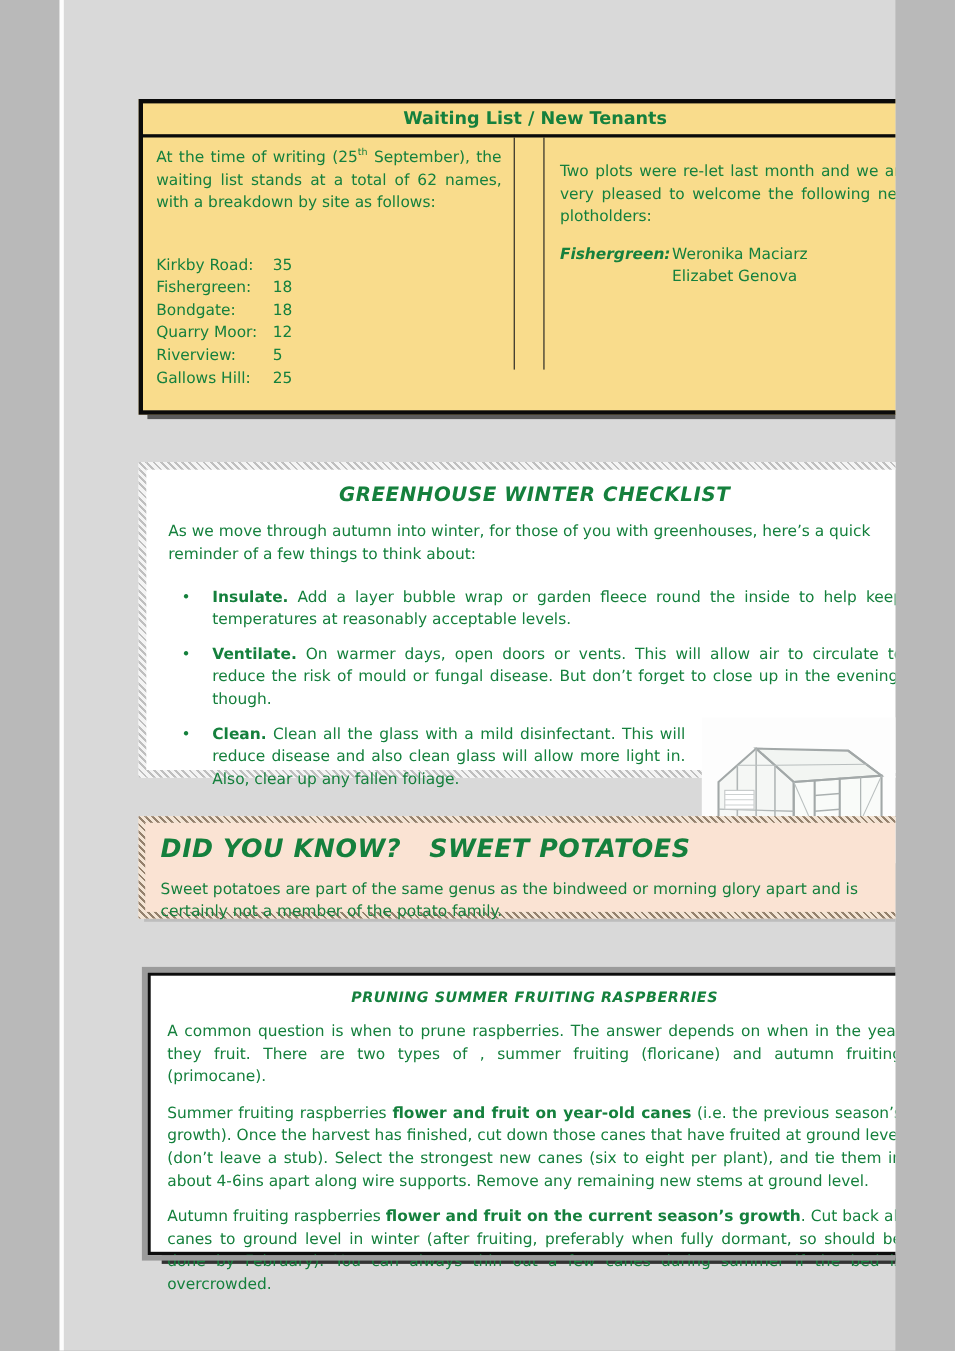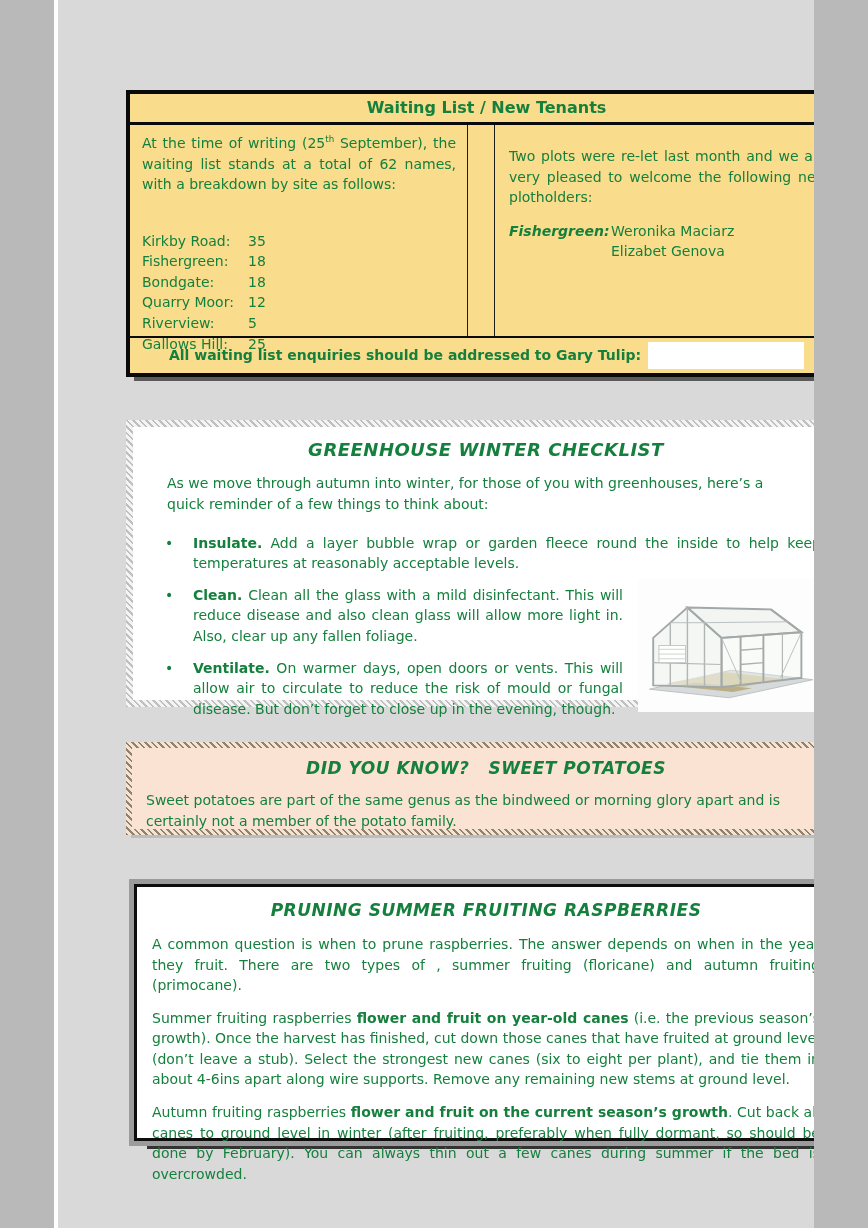--- a/index.html
+++ b/index.html
@@ -42,47 +42,47 @@
 
   
   .gh-box{
     position:absolute;left:72px;top:420px;width:720px;height:287px;
     box-sizing:border-box;background:#ffffff;
     border:7px solid transparent;
     border-image:repeating-linear-gradient(45deg,#bfbfbf 0 1.8px,#f4f4f4 1.8px 4.6px) 7;
     padding:6px 18px 0 18px;
   }
   .gh-title{font-weight:bold;font-style:italic;font-size:18px;text-align:center;margin:4px 0 10px 0;letter-spacing:0.5px;}
-  .gh-intro{margin:0 16px;}
+  .gh-intro{margin:0 2px;}
   .gh-list{list-style:none;margin:18px 0 0 0;padding:0;}
   .gh-list li{position:relative;padding-left:42px;margin-bottom:11px;text-align:justify;}
   .gh-list li::before{content:"•";position:absolute;left:14px;top:0;}
   .gh-img{float:right;width:192px;height:133px;margin:-6px -8px 4px 14px;}
 
   
   .dyk-box{
     position:absolute;left:72px;top:742px;width:720px;height:93px;
     box-sizing:border-box;background:#fae3d3;
     border:6px solid transparent;
     border-image:repeating-linear-gradient(45deg,#94816d 0 1.8px,#f3e4d4 1.8px 4.6px) 6;
     box-shadow:4px 4px 0 -1px #bdbdbd;
     padding:6px 14px 0 14px;
   }
-  .dyk-title{font-weight:bold;font-style:italic;font-size:17px;text-align:center;margin:2px 0 9px 0;letter-spacing:0.5px;}
+  .dyk-title{font-weight:bold;font-style:italic;font-size:23px;text-align:left;margin:2px 0 9px 0;letter-spacing:0.5px;}
   .dyk-text{margin:0;}
 
   
   .rb-box{
     position:absolute;left:80px;top:884px;width:704px;height:257px;
     box-sizing:border-box;background:#ffffff;
     border:3px solid #0d0d0d;outline:5px solid #9b9b9b;
     box-shadow:10px 11px 0 -3px #333333;
     padding:6px 15px 0 15px;
   }
-  .rb-title{font-weight:bold;font-style:italic;font-size:17px;text-align:center;margin:5px 0 11px 0;letter-spacing:0.5px;}
+  .rb-title{font-weight:bold;font-style:italic;font-size:13px;text-align:center;margin:5px 0 11px 0;letter-spacing:0.5px;}
   .rb-box p{text-align:justify;margin:0 0 12px 0;}
   .b{font-weight:bold;}
 </style>
 </head>
 <body>
 
 <div class="canvas">
   <div class="page-edge"></div>
 
   <div class="wl-box">
@@ -122,31 +122,28 @@
         <p class="wl-right-intro">Two plots were re-let last month and we are very pleased to welcome the following new plotholders:</p>
         <div class="wl-tenants">
           <span class="wl-site-label">Fishergreen:</span>
           <span>
             <div>Weronika Maciarz</div>
             <div>Elizabet Genova</div>
           </span>
         </div>
       </div>
     </div>
-    <div class="wl-footer">
-      <span>All waiting list enquiries should be addressed to Gary Tulip:</span>
-      <span class="redacted"></span>
-    </div>
   </div>
 
   <div class="gh-box">
     <div class="gh-title">GREENHOUSE WINTER CHECKLIST</div>
     <p class="gh-intro">As we move through autumn into winter, for those of you with greenhouses, here’s a quick reminder of a few things to think about:</p>
     <ul class="gh-list">
       <li><span class="b">Insulate.</span><span>  Add a layer bubble wrap or garden fleece round the inside to help keep temperatures at reasonably acceptable levels.</span></li>
+      <li><span class="b">Ventilate.</span><span>  On warmer days, open doors or vents.  This will allow air to circulate to reduce the risk of mould or fungal disease.  But don’t forget to close up in the evening, though.</span></li>
       <li>
         <svg class="gh-img" viewBox="0 0 200 140" xmlns="http://www.w3.org/2000/svg">
           <rect x="0" y="0" width="200" height="140" fill="#fdfdfd"></rect>
           <polygon points="12,116 96,125 184,106 98,96" fill="#d7dadb" stroke="#bcc0c1" stroke-width="1"></polygon>
           <polygon points="30,110 95,117 152,105 90,98" fill="#cfc69d"></polygon>
           <polygon points="40,113 100,119 120,115 60,109" fill="#b9ae86"></polygon>
           <polygon points="16,62 52,30 88,62 88,114 16,112" fill="#eef2ee" fill-opacity="0.55" stroke="#a2a8a8" stroke-width="2"></polygon>
           <polygon points="52,30 140,32 172,56 88,62" fill="#e8eee8" fill-opacity="0.5" stroke="#a2a8a8" stroke-width="2"></polygon>
           <polygon points="88,62 172,56 172,104 88,114" fill="#f2f5f2" fill-opacity="0.35" stroke="#a2a8a8" stroke-width="2"></polygon>
           <line x1="140" y1="32" x2="172" y2="56" stroke="#a2a8a8" stroke-width="2"></line>
@@ -163,21 +160,20 @@
           <line x1="108" y1="75" x2="132" y2="73" stroke="#aab0b0" stroke-width="1.5"></line>
           <line x1="108" y1="90" x2="132" y2="88" stroke="#aab0b0" stroke-width="1.5"></line>
           <line x1="152" y1="57" x2="152" y2="106" stroke="#b0b6b6" stroke-width="1.2"></line>
           <line x1="88" y1="62" x2="110" y2="112" stroke="#b8bebe" stroke-width="1"></line>
           <line x1="172" y1="56" x2="150" y2="104" stroke="#b8bebe" stroke-width="1"></line>
           <line x1="70" y1="46" x2="158" y2="45" stroke="#b8bebe" stroke-width="1"></line>
           <line x1="34" y1="46" x2="70" y2="46" stroke="#b8bebe" stroke-width="1"></line>
         </svg>
         <span class="b">Clean.</span><span>  Clean all the glass with a mild disinfectant.  This will reduce disease and also clean glass will allow more light in.  Also, clear up any fallen foliage.</span>
       </li>
-      <li><span class="b">Ventilate.</span><span>  On warmer days, open doors or vents.  This will allow air to circulate to reduce the risk of mould or fungal disease.  But don’t forget to close up in the evening, though.</span></li>
     </ul>
   </div>
 
   <div class="dyk-box">
     <div class="dyk-title">DID YOU KNOW?&nbsp;&nbsp;&nbsp;SWEET POTATOES</div>
     <p class="dyk-text">Sweet potatoes are part of the same genus as the bindweed or morning glory apart and is certainly not a member of the potato family.</p>
   </div>
 
   <div class="rb-box">
     <div class="rb-title">PRUNING SUMMER FRUITING RASPBERRIES</div>

